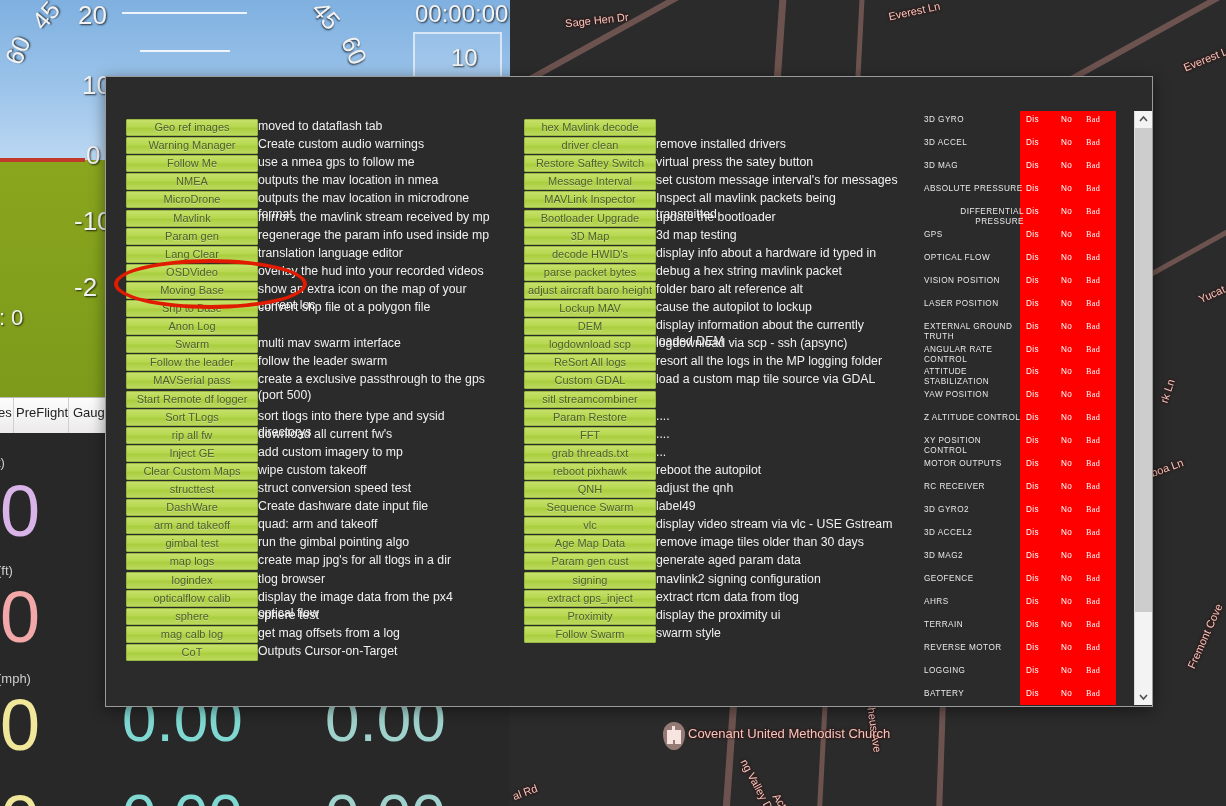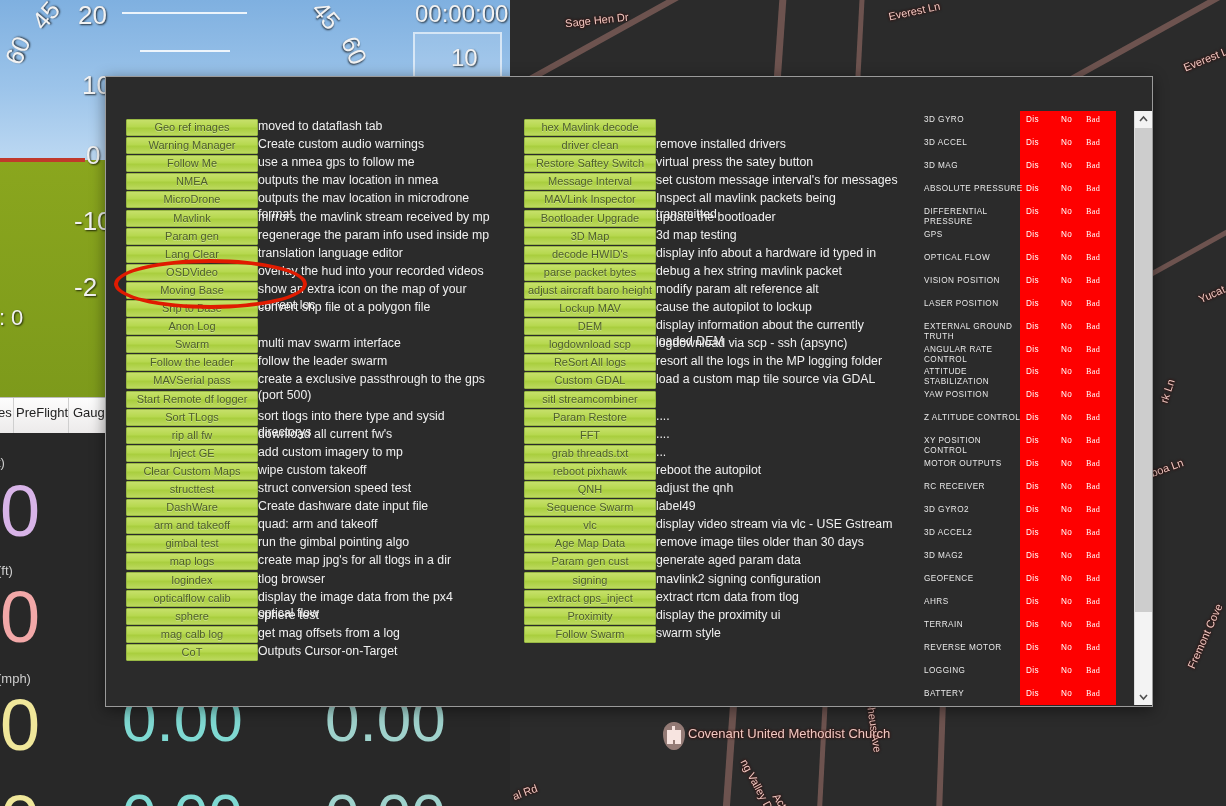--- a/index.html
+++ b/index.html
@@ -337,21 +337,21 @@
         <div class="row" style="top: 134.7px;">
           <div class="mbtn">decode HWID's</div>
           <div class="mdesc">display info about a hardware id typed in</div>
         </div>
         <div class="row" style="top: 152.8px;">
           <div class="mbtn">parse packet bytes</div>
           <div class="mdesc">debug a hex string mavlink packet</div>
         </div>
         <div class="row" style="top: 170.9px;">
           <div class="mbtn">adjust aircraft baro height</div>
-          <div class="mdesc">modify param alt reference alt</div>
+          <div class="mdesc">folder baro alt reference alt</div>
         </div>
         <div class="row" style="top: 189px;">
           <div class="mbtn">Lockup MAV</div>
           <div class="mdesc">cause the autopilot to lockup</div>
         </div>
         <div class="row" style="top: 207.1px;">
           <div class="mbtn">DEM</div>
           <div class="mdesc wrap">display information about the currently loaded DEM</div>
         </div>
         <div class="row" style="top: 225.2px;">
@@ -442,21 +442,21 @@
           <div class="sv sv1">Dis</div>
           <div class="sv sv2">No</div>
           <div class="sv sv3">Bad</div>
         </div>
         <div class="srow" style="top: 72.85px;">
           <div class="sname">ABSOLUTE PRESSURE</div>
           <div class="sv sv1">Dis</div>
           <div class="sv sv2">No</div>
           <div class="sv sv3">Bad</div>
         </div>
-        <div class="srow" style="top: 95.8px;">
+        <div class="srow" style="top: 95.8px; text-align: right;">
           <div class="sname">DIFFERENTIAL PRESSURE</div>
           <div class="sv sv1">Dis</div>
           <div class="sv sv2">No</div>
           <div class="sv sv3">Bad</div>
         </div>
         <div class="srow" style="top: 118.75px;">
           <div class="sname">GPS</div>
           <div class="sv sv1">Dis</div>
           <div class="sv sv2">No</div>
           <div class="sv sv3">Bad</div>

